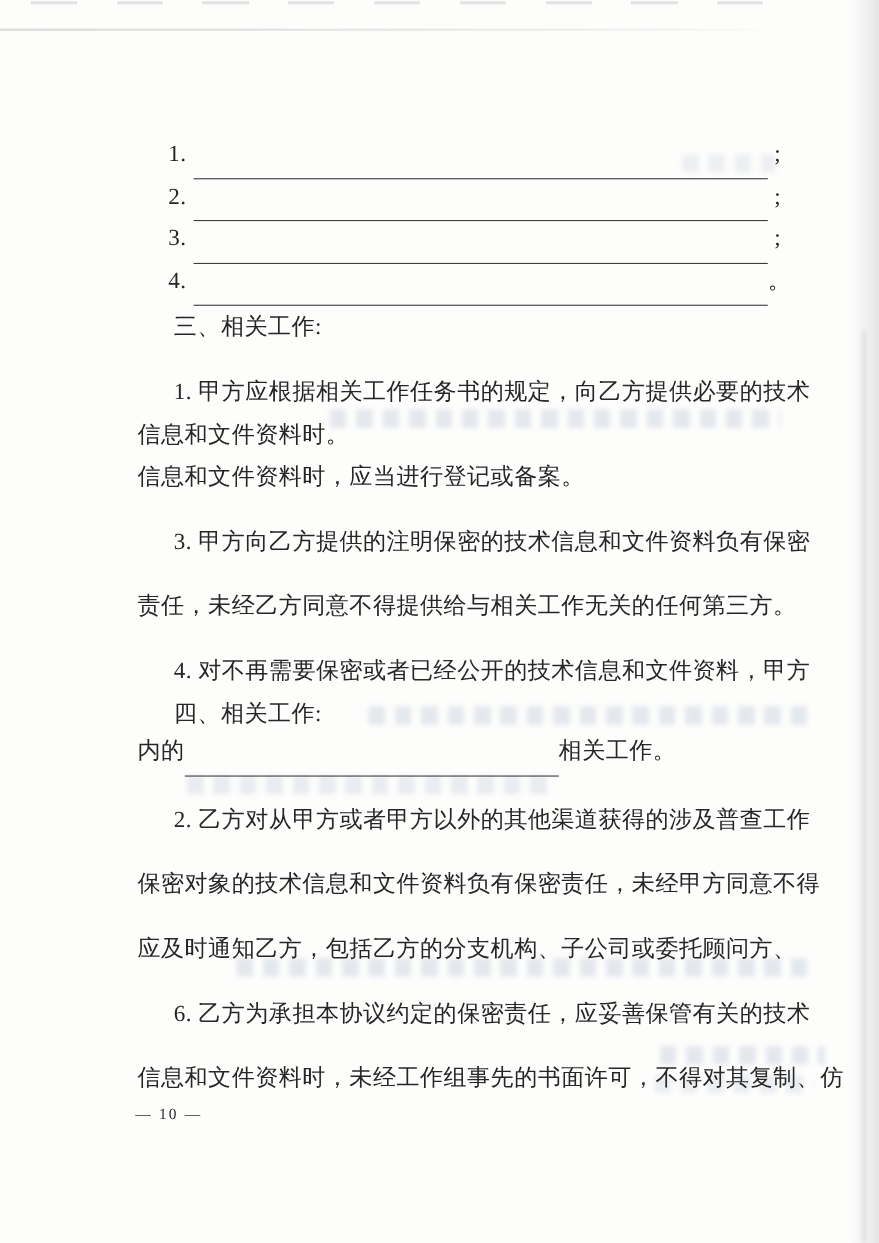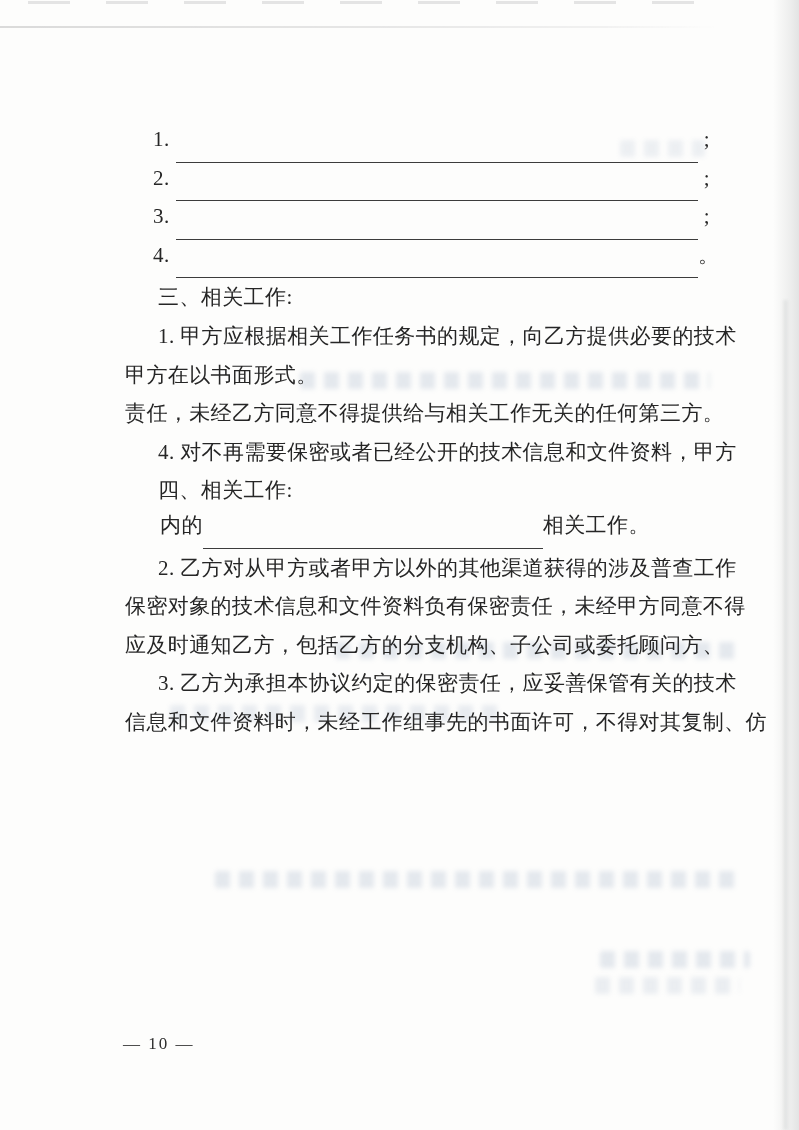--- a/index.html
+++ b/index.html
@@ -33,32 +33,32 @@
   .g7{top:140px;left:620px;width:85px;opacity:.22;}
 
   
   .content{
     position:absolute;left:125px;top:124px;width:585px;
     font-size:21px;line-height:38.6px;
     letter-spacing:.4px;
   }
   .line{height:38.6px;white-space:nowrap;}
   .ind{text-indent:33px;}
-  .j{text-align:justify;text-align-last:justify;-moz-text-align-last:justify;}
+  .j{text-align:justify;text-align-last:justify;margin-top:20px;-moz-text-align-last:justify;}
   .blank-row{display:flex;align-items:flex-end;padding-left:28px;}
   .blank-row .num{flex:none;padding-bottom:4px;}
   .rule{display:inline-block;border-bottom:1.6px solid #3c3c3c;height:30px;}
   .blank-row .rule{flex:1;margin-left:6px;}
   .blank-row .punct{flex:none;width:12px;padding-bottom:4px;text-align:right;}
-  .fill-row{display:flex;align-items:flex-end;margin-left:35px;}
+  .fill-row{display:flex;align-items:flex-end;}
   .fill-row .pre,.fill-row .post{flex:none;padding-bottom:4px;}
   .fill-row .rule{flex:none;width:340px;}
   .pagenum{
     position:absolute;left:123px;top:1006px;
-    font-size:17px;color:#2e2e2e;letter-spacing:2px;margin-top:28px;
+    font-size:14px;color:#2e2e2e;letter-spacing:2px;
   }
 </style>
 </head>
 <body>
 
 <div>
 
   <div class="artifact top-specks"></div>
   <div class="artifact top-line"></div>
   <div class="artifact edge-shadow"></div>
@@ -89,33 +89,35 @@
       <span class="punct">;</span>
     </div>
     <div class="line blank-row">
       <span class="num">4.</span>
       <span class="rule"></span>
       <span class="punct">。</span>
     </div>
 
     <div class="line ind">三、相关工作:</div>
     <div class="line ind j">1. 甲方应根据相关工作任务书的规定，向乙方提供必要的技术</div>
-    <div class="line">甲方在以书面形式。</div>
+    <div class="line">信息和文件资料时。</div>
+    <div class="line">信息和文件资料时，应当进行登记或备案。</div>
+    <div class="line ind j">3. 甲方向乙方提供的注明保密的技术信息和文件资料负有保密</div>
     <div class="line j">责任，未经乙方同意不得提供给与相关工作无关的任何第三方。</div>
     <div class="line ind j">4. 对不再需要保密或者已经公开的技术信息和文件资料，甲方</div>
 
     <div class="line ind">四、相关工作:</div>
     <div class="line fill-row">
       <span class="pre">内的</span>
       <span class="rule"></span>
       <span class="post">相关工作。</span>
     </div>
     <div class="line ind j">2. 乙方对从甲方或者甲方以外的其他渠道获得的涉及普查工作</div>
     <div class="line j">保密对象的技术信息和文件资料负有保密责任，未经甲方同意不得</div>
     <div class="line j">应及时通知乙方，包括乙方的分支机构、子公司或委托顾问方、</div>
-    <div class="line ind j">3. 乙方为承担本协议约定的保密责任，应妥善保管有关的技术</div>
+    <div class="line ind j">6. 乙方为承担本协议约定的保密责任，应妥善保管有关的技术</div>
     <div class="line j">信息和文件资料时，未经工作组事先的书面许可，不得对其复制、仿</div>
 
   </main>
 
   <div class="pagenum">— 10 —</div>
 
 </div>
 
 </body></html>

